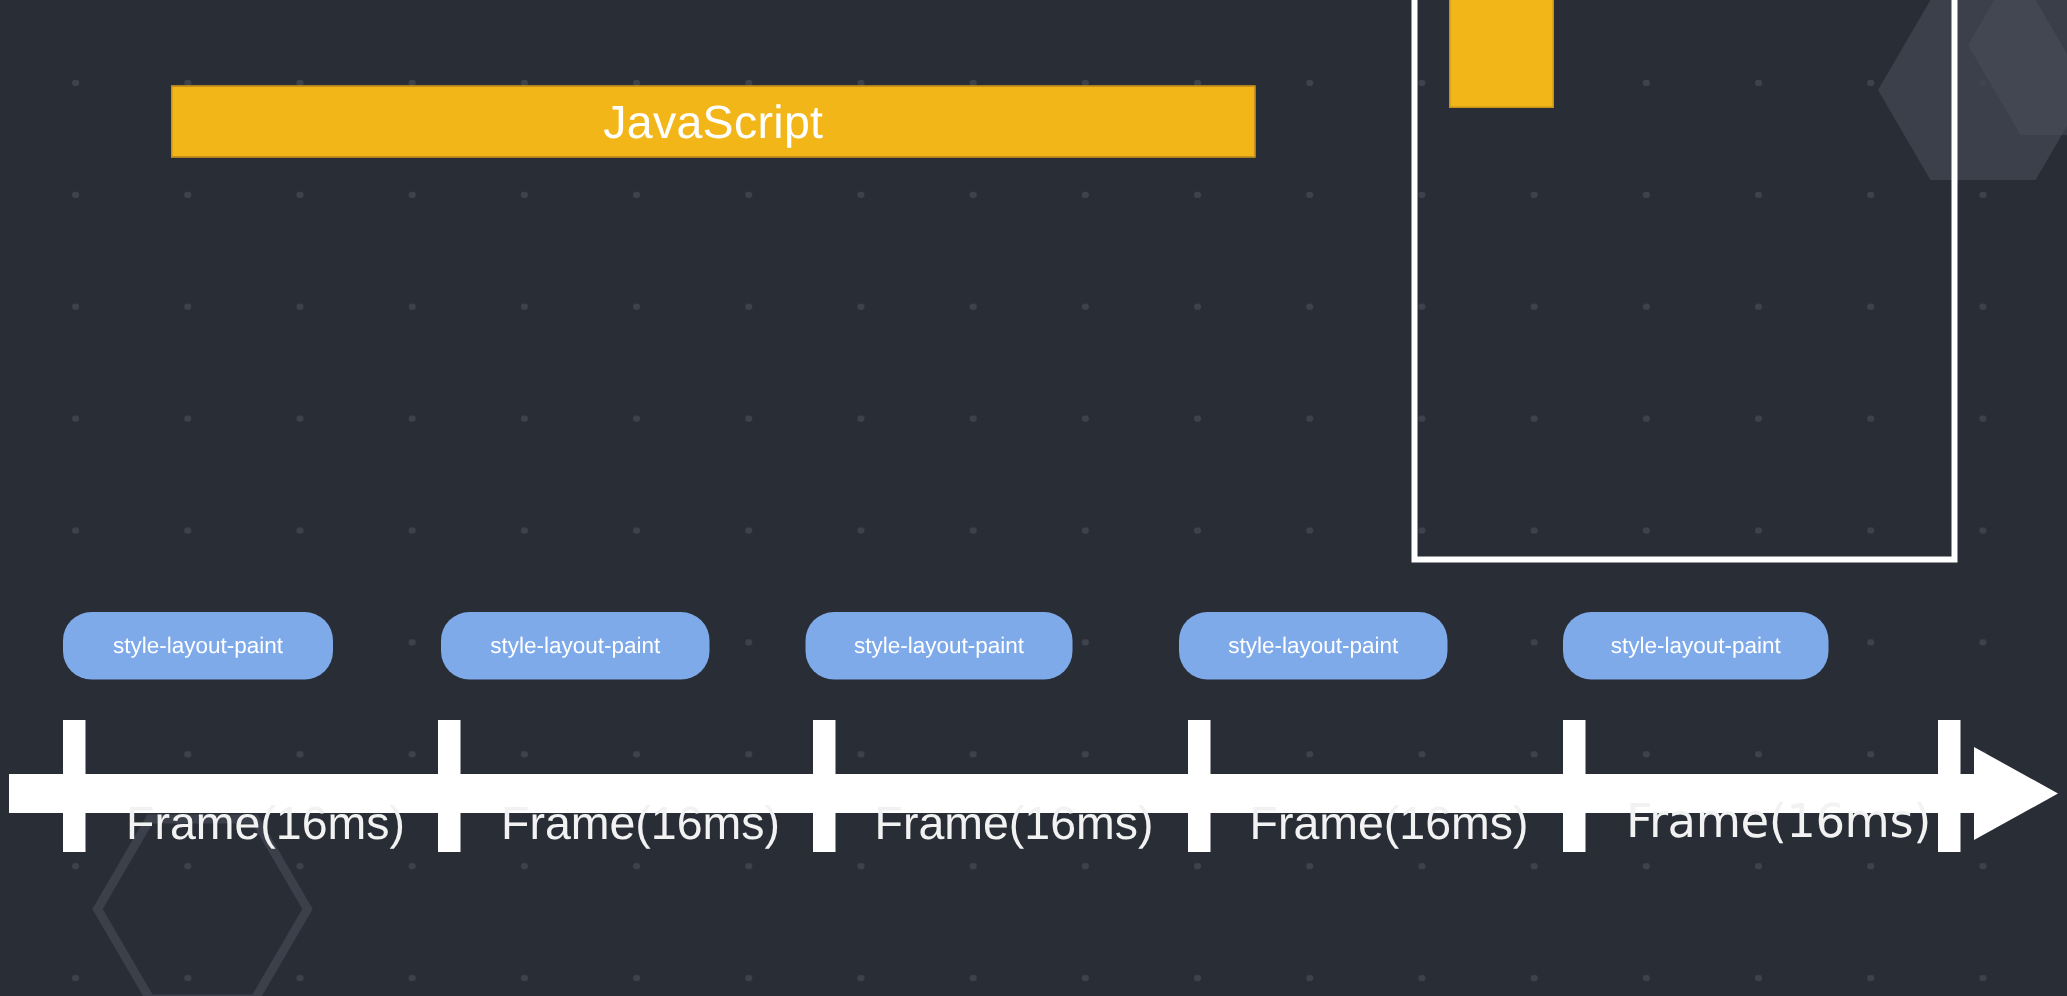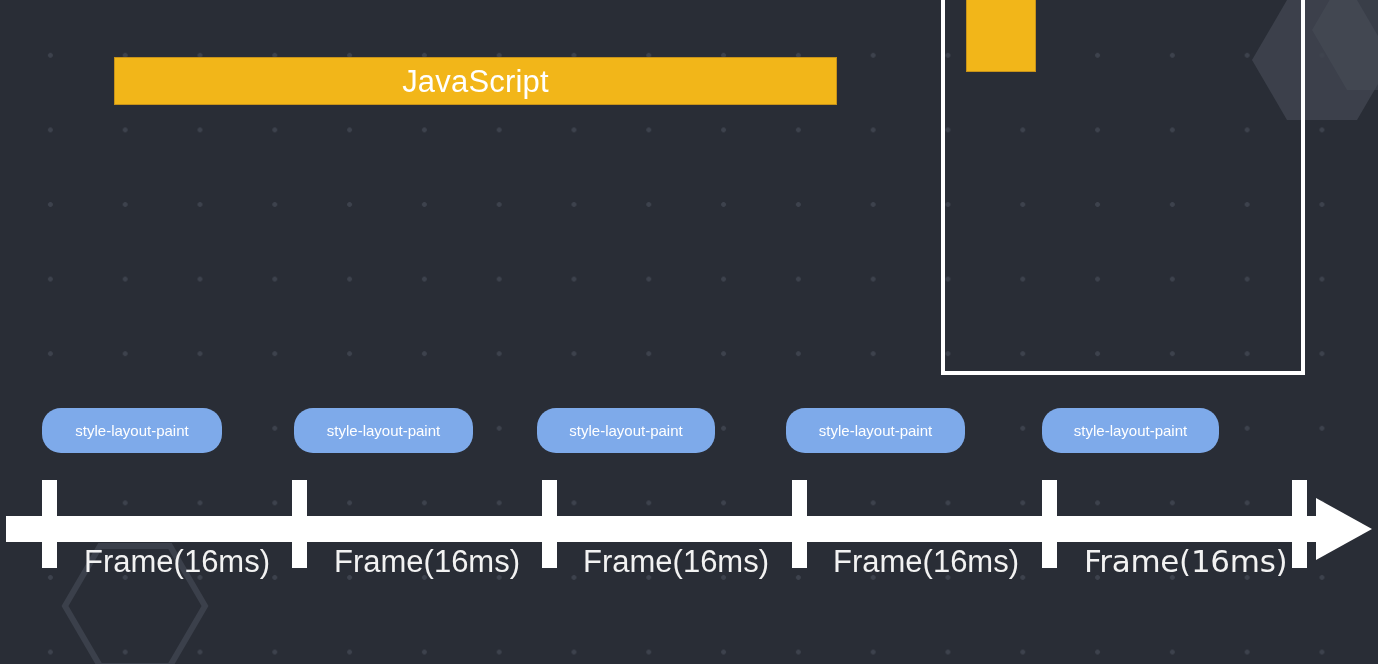--- a/index.html
+++ b/index.html
@@ -116,21 +116,21 @@
     position: absolute;
     top: 480px;
     width: 15px;
     height: 88px;
     background: #ffffff;
   }
 
   
   .frame-label {
     position: absolute;
-    top: 543px;
+    top: 530px;
     color: #f2f2f2;
     font-size: 31px;
     line-height: 1.2;
     white-space: nowrap;
   }
   .frame-label.alt {
     font-family: "DejaVu Sans", sans-serif;
     letter-spacing: -0.3px;
   }
 </style>

